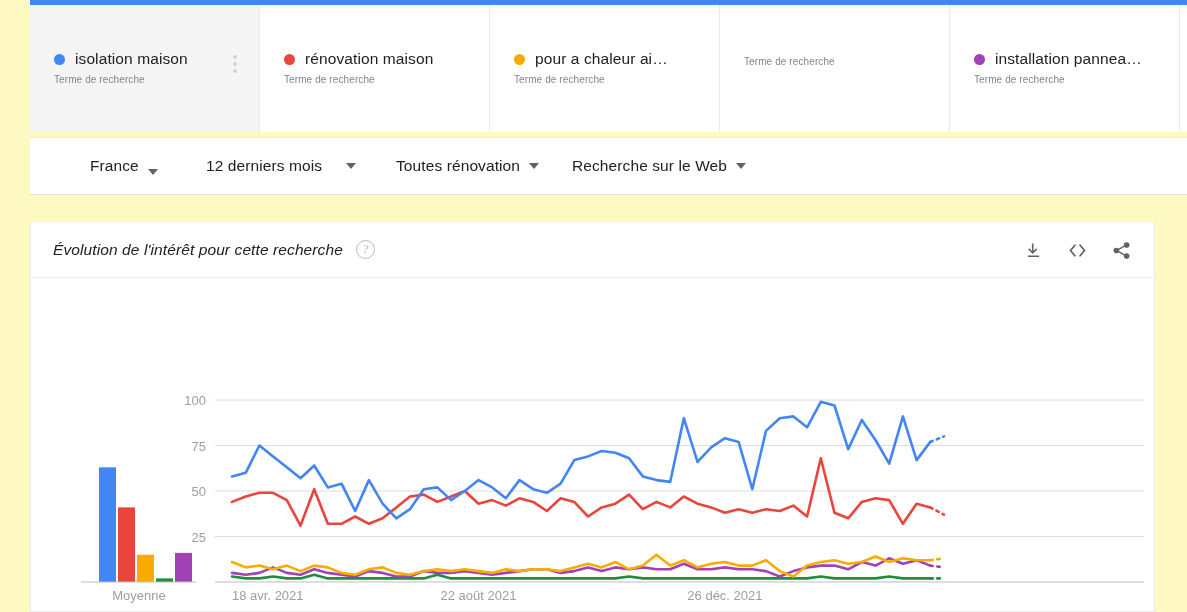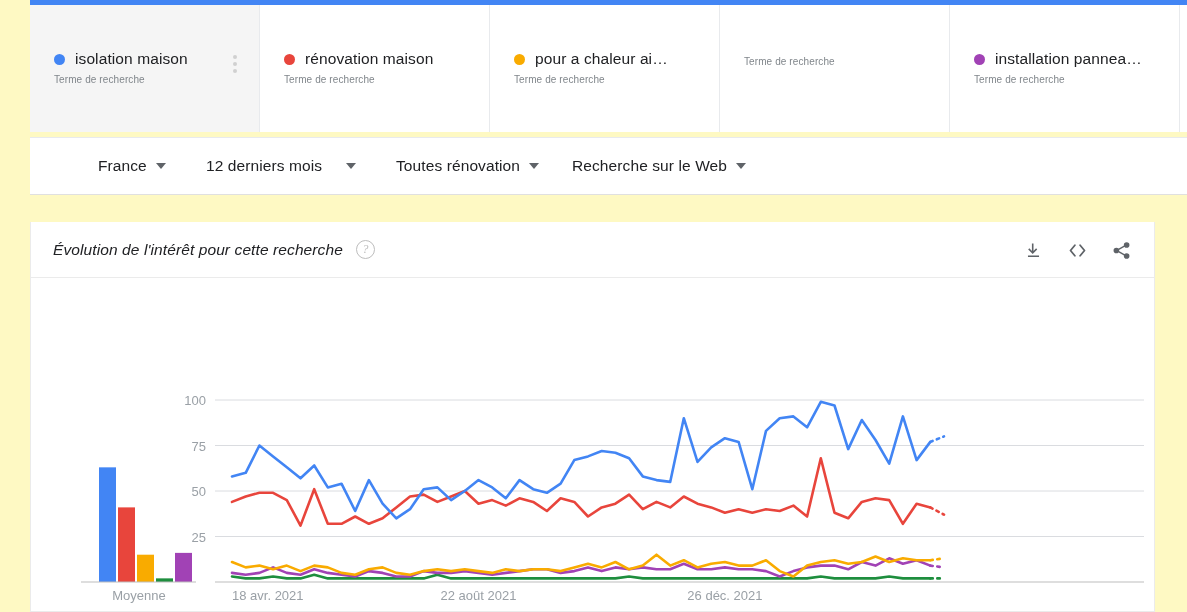--- a/index.html
+++ b/index.html
@@ -128,21 +128,21 @@
       <div class="chip">
         <div class="row">
           <span class="dot" style="background:#a142b5"></span>
           <span class="chip-label">installation pannea…</span>
         </div>
         <div class="chip-sub">Terme de recherche</div>
       </div>
     </div>
 
   <div class="filter-bar" id="filter-bar">
-      <div class="filter" style="position: absolute; left: 68px;">
+      <div class="filter" style="position: absolute; left: 60px; align-items: flex-end;">
         <span>France</span>
         <span class="caret"></span>
       </div>
       <div class="filter" style="position: absolute; left: 176px; gap: 24px;">
         <span>12 derniers mois</span>
         <span class="caret"></span>
       </div>
       <div class="filter" style="position: absolute; left: 366px;">
         <span>Toutes rénovation</span>
         <span class="caret"></span>

